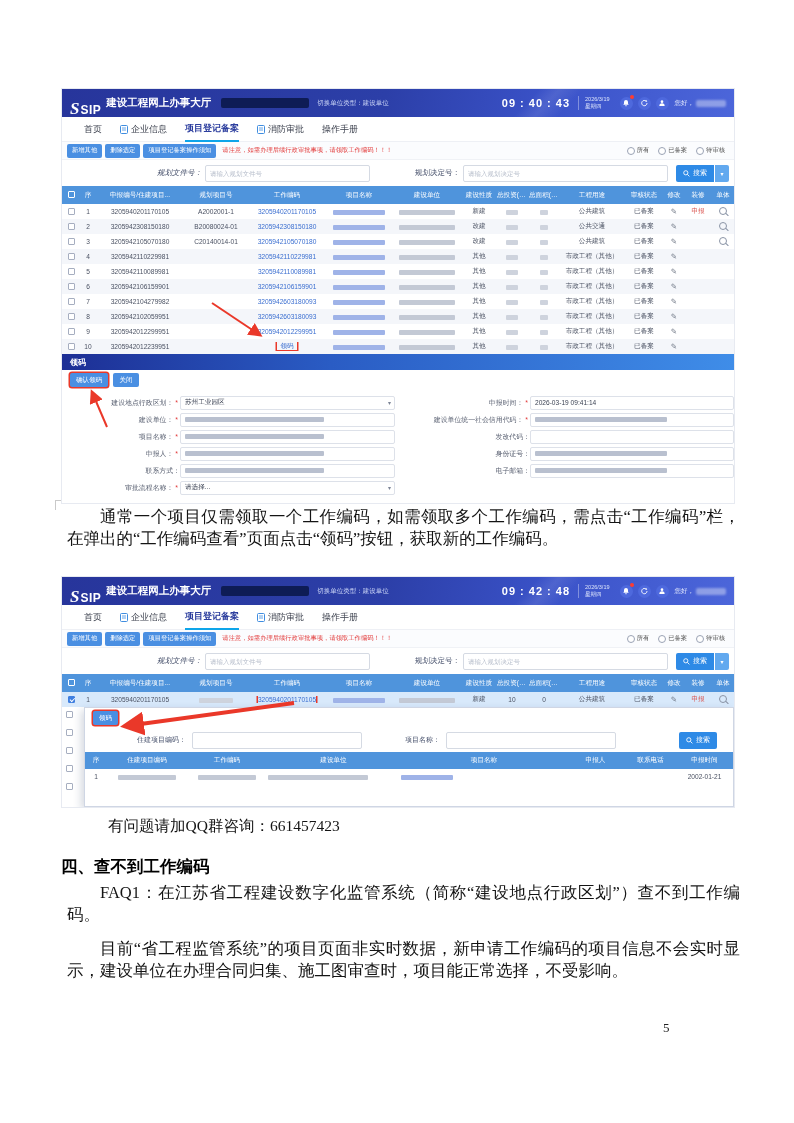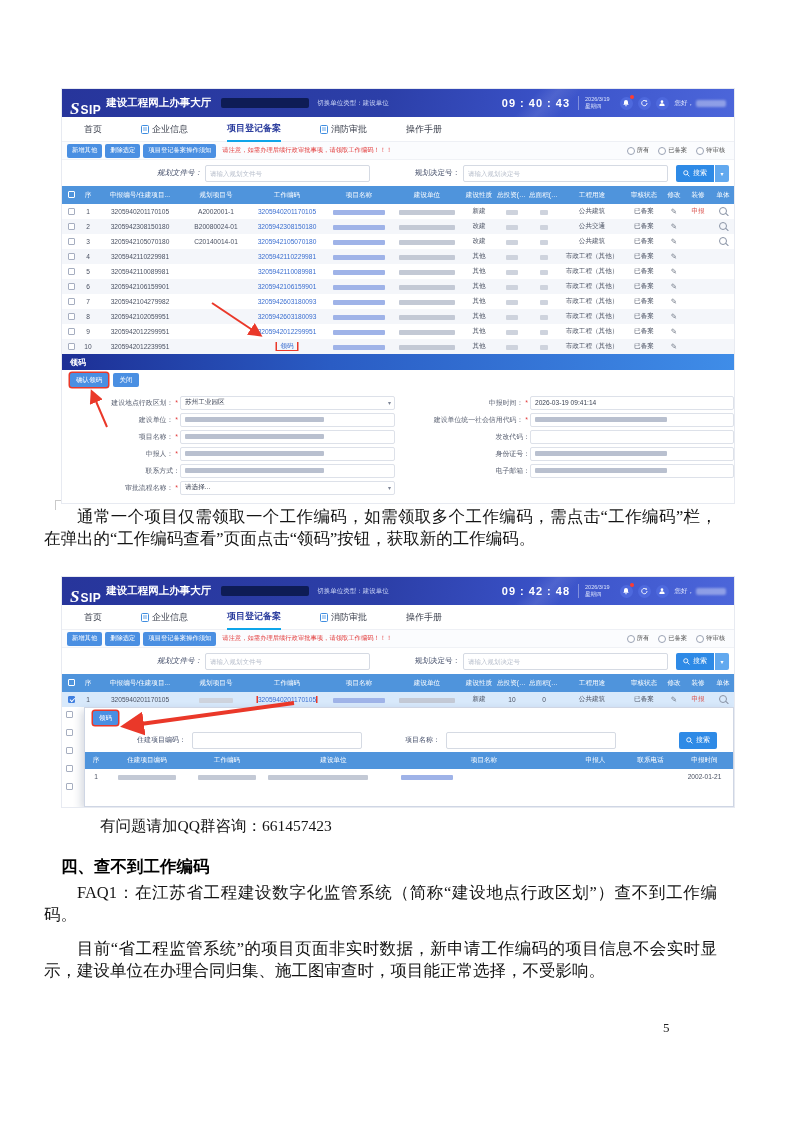--- a/index.html
+++ b/index.html
@@ -1,24 +1,24 @@
 <!DOCTYPE html>
 <html><head>
 <meta charset="utf-8">
 <style>
   html,body{margin:0;padding:0;}
   body{width:794px;height:1123px;position:relative;background:#fff;
        font-family:"Liberation Sans","DejaVu Sans",sans-serif;overflow:hidden;}
 
   
-  .para{position:absolute;left:44px;width:673px;font-family:"Liberation Serif","DejaVu Serif",serif;
+  .para{position:absolute;left:67px;width:673px;font-family:"Liberation Serif","DejaVu Serif",serif;
         font-size:16.5px;line-height:1.32;color:#141414;text-align:justify;}
   .indent{text-indent:2em;}
   #para1{top:506px;}
-  #qq-line{position:absolute;left:100px;top:816px;font-family:"Liberation Serif","DejaVu Serif",serif;
+  #qq-line{position:absolute;left:108px;top:816px;font-family:"Liberation Serif","DejaVu Serif",serif;
         font-size:15.5px;color:#141414;}
   #faq-heading{position:absolute;left:61px;top:856px;font-family:"Liberation Serif","DejaVu Serif",serif;
         font-weight:bold;font-size:16.5px;color:#000;}
   #faq1{top:882px;}
   #faq1-answer{top:938px;}
   #page-number{position:absolute;left:663px;top:1020px;font-family:"Liberation Serif","DejaVu Serif",serif;
         font-size:13px;color:#222;}
   .corner-mark{position:absolute;left:55px;top:500px;width:9px;height:9px;
         border-left:1px solid #c9c9c9;border-top:1px solid #c9c9c9;}
 
@@ -43,21 +43,21 @@
   .datebox{display:flex;flex-direction:column;font-size:5.5px;line-height:1.3;color:#dbe3fb;
         border-left:1px solid rgba(255,255,255,.35);margin-left:8px;padding-left:6px;}
   .hicons{display:flex;align-items:center;gap:5px;margin-left:10px;}
   .hicon{width:13px;height:13px;border-radius:50%;background:#4e69dd;display:flex;align-items:center;justify-content:center;position:relative;}
   .hicon svg{display:block;}
   .badge{position:absolute;right:-1px;top:-2px;width:4px;height:4px;border-radius:50%;background:#ff3b30;}
   .greet{font-size:6.5px;margin-left:6px;color:#e8edff;}
   .redact-light{width:30px;height:7px;background:rgba(255,255,255,.38);border-radius:2px;filter:blur(.8px);margin-left:2px;}
 
   
-  .nav{height:24px;display:flex;align-items:center;gap:39px;padding-left:22px;background:#fff;
+  .nav{height:24px;display:flex;align-items:center;gap:18px;padding-left:22px;background:#fff;
         border-bottom:1px solid #eef0f5;font-size:9px;color:#3a3f4c;}
   .nav-item{display:flex;align-items:center;gap:3px;height:100%;cursor:pointer;}
   .nav-item.active{color:#2c3e9e;border-bottom:2px solid #0ea5e9;font-weight:bold;}
 
   
   .toolbar{height:17px;background:#fbfcfe;display:flex;align-items:center;padding:0 5px;gap:3px;border-bottom:1px solid #f0f2f6;}
   .tb-btn{background:#4a8fe2;color:#fff;font-size:6.3px;padding:2.5px 5px;border:none;border-radius:2px;font-family:inherit;}
   .notice{color:#e23c3c;font-size:6.3px;margin-left:3px;}
   .filters{margin-left:auto;display:flex;gap:9px;font-size:6.3px;color:#555;align-items:center;padding-right:4px;}
   .filter{display:flex;align-items:center;gap:2px;}

